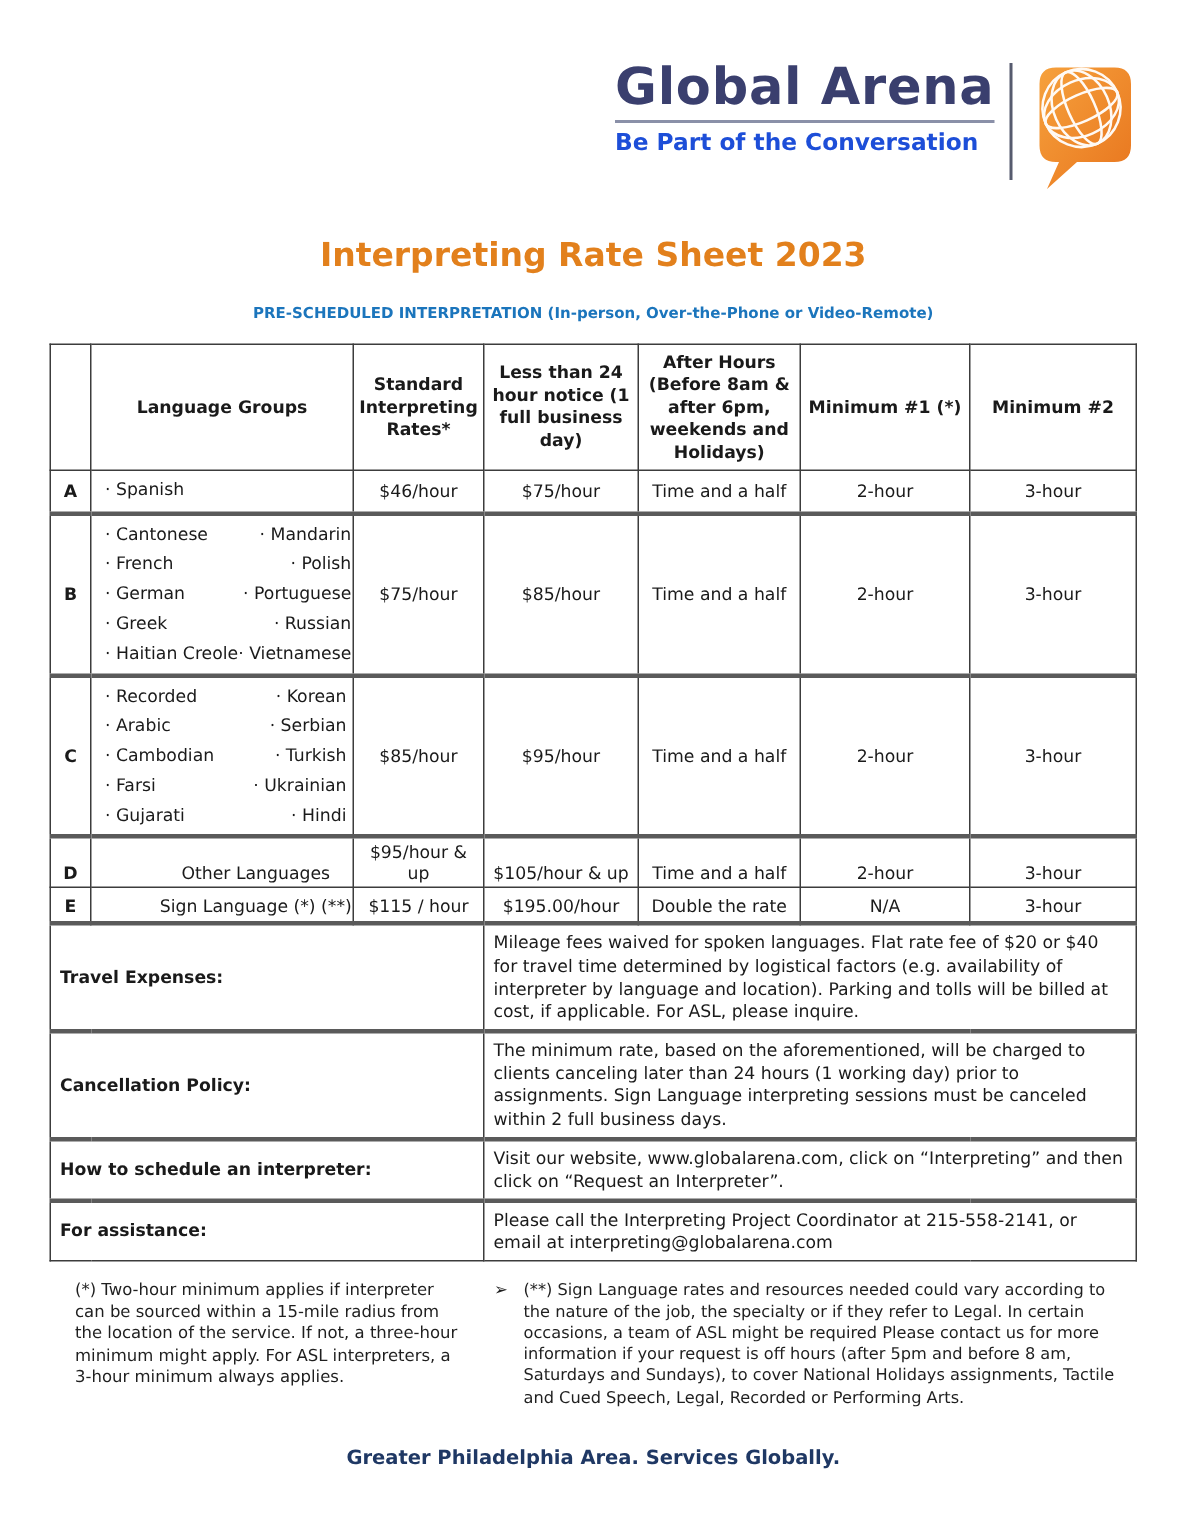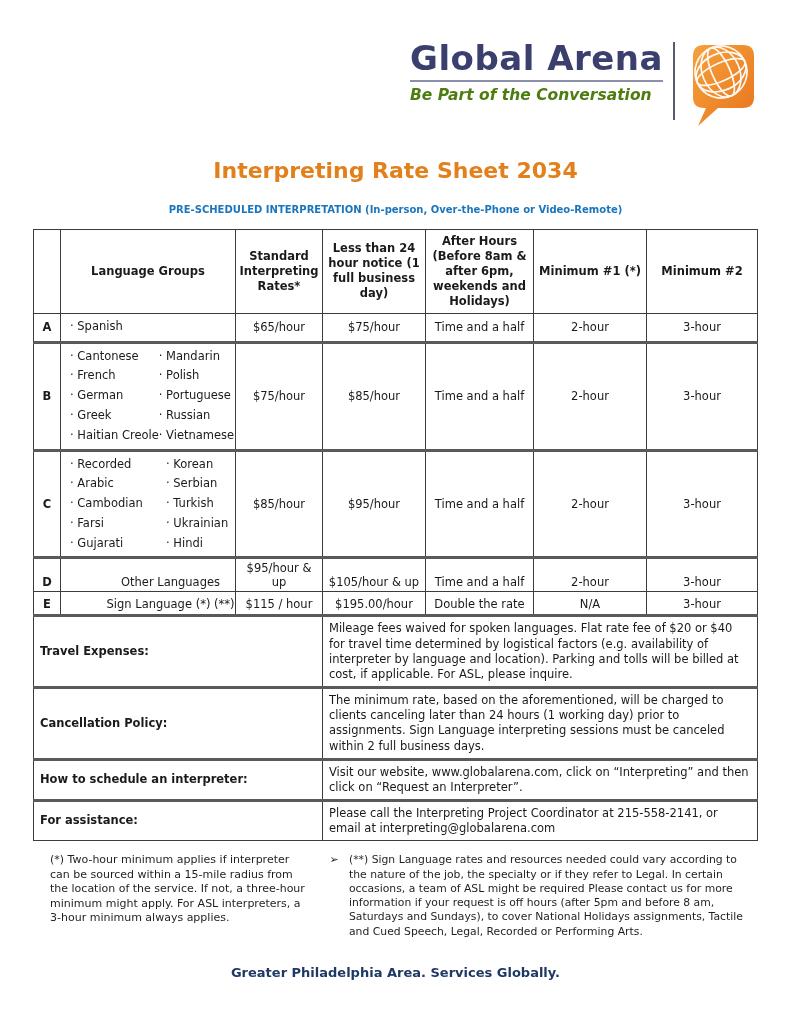--- a/index.html
+++ b/index.html
@@ -11,38 +11,38 @@
     position: relative;
     overflow: hidden;
   }
   .page { width: 791px; height: 1024px; background: #fff; }
 
   
   .logo-row { display: flex; justify-content: flex-end; align-items: flex-start; padding: 40px 36px 0 0; }
   .logo-text { text-align: left; margin-right: 10px; }
   .logo-wordmark { font-size: 34px; font-weight: bold; letter-spacing: 0.5px; color: #3a3f6e; line-height: 1.1; }
   .logo-underline { height: 2px; background: #8a90a8; margin: 3px 0 4px 0; width: 100%; }
-  .logo-tagline { font-size: 15.5px; font-weight: bold; font-style: italic; color: #4d7c0f; }
+  .logo-tagline { font-size: 15.5px; font-weight: bold; color: #1d4ed8; }
   .logo-divider { width: 2px; background: #565b6e; height: 78px; margin: 2px 8px 0 0; }
 
   
   .doc-title { text-align: center; font-size: 22px; font-weight: bold; color: #e2801c; margin-top: 26px; }
   .doc-subtitle { text-align: center; font-size: 10px; font-weight: bold; color: #1b75bc; margin-top: 21px; }
 
   
   table.rates { border-collapse: collapse; table-layout: fixed; width: 724px; margin: 14px 0 0 33px; border: 1.6px solid #3c3c3c; }
   table.rates td, table.rates th { border: 1px solid #3c3c3c; font-size: 11.5px; vertical-align: middle; overflow: hidden; }
   tr.bt-thick > td, tr.bt-thick > th { border-top: 3px solid #5a5a5a; margin-left: 25px; }
   th.hcell { font-weight: bold; text-align: center; padding: 4px 3px; height: 73px; line-height: 1.3; }
   td.letter { font-weight: bold; text-align: center; font-size: 12px; }
   td.rate { text-align: center; padding: 2px 3px; }
   td.langs { padding: 3px 4px 3px 9px; }
   .lang-flex { display: flex; }
   .lang-col1 { width: 96px; }
-  .lang-col2 { flex: 1; }
+  .lang-col2 { flex: 1; text-align: right; }
   .lang-item { line-height: 1.72; white-space: nowrap; }
   .lang-item::before { content: "\00B7  "; }
   tr.row-a > td { height: 29px; }
   tr.row-b > td { height: 104px; }
   tr.row-c > td { height: 107px; }
   tr.row-d > td { height: 31px; vertical-align: bottom; padding-bottom: 2px; }
   tr.row-e > td { height: 24px; vertical-align: bottom; padding-bottom: 3px; }
   td.center-label { text-align: center; padding-left: 45px; }
   td.info-label { font-weight: bold; padding: 4px 6px 4px 6px; vertical-align: middle; white-space: pre-line; line-height: 1.35; }
   td.info-text { padding: 4px 6px; vertical-align: middle; line-height: 1.32; font-size: 11.3px; }
@@ -86,21 +86,21 @@
           <circle cx="38" cy="32" r="26"></circle>
           <ellipse cx="38" cy="32" rx="18.5" ry="26"></ellipse>
           <ellipse cx="38" cy="32" rx="9" ry="26"></ellipse>
           <ellipse cx="38" cy="32" rx="26" ry="18.5"></ellipse>
           <ellipse cx="38" cy="32" rx="26" ry="9"></ellipse>
         </g>
       </svg>
     </span>
   </div>
 
-  <div class="doc-title">Interpreting Rate Sheet 2034</div>
+  <div class="doc-title">Interpreting Rate Sheet 2023</div>
   <div class="doc-subtitle">PRE-SCHEDULED INTERPRETATION (In-person, Over-the-Phone or Video-Remote)</div>
 
   <table class="rates">
     <colgroup>
       <col style="width:27px">
         <col style="width:175px">
         <col style="width:87px">
         <col style="width:103px">
         <col style="width:108px">
         <col style="width:113px">
@@ -117,21 +117,21 @@
       <th class="hcell">Minimum #2</th>
     </tr>
 
     <tr class="row-a">
       <td class="letter">A</td>
       <td class="langs">
             <div>
               <div class="lang-item">Spanish</div>
             </div>
           </td>
-      <td class="rate">$65/hour</td>
+      <td class="rate">$46/hour</td>
       <td class="rate">$75/hour</td>
       <td class="rate">Time and a half</td>
       <td class="rate">2-hour</td>
       <td class="rate">3-hour</td>
     </tr>
 
     <tr class="row-b bt-thick">
       <td class="letter">B</td>
       <td class="langs">
         <div class="lang-flex">

